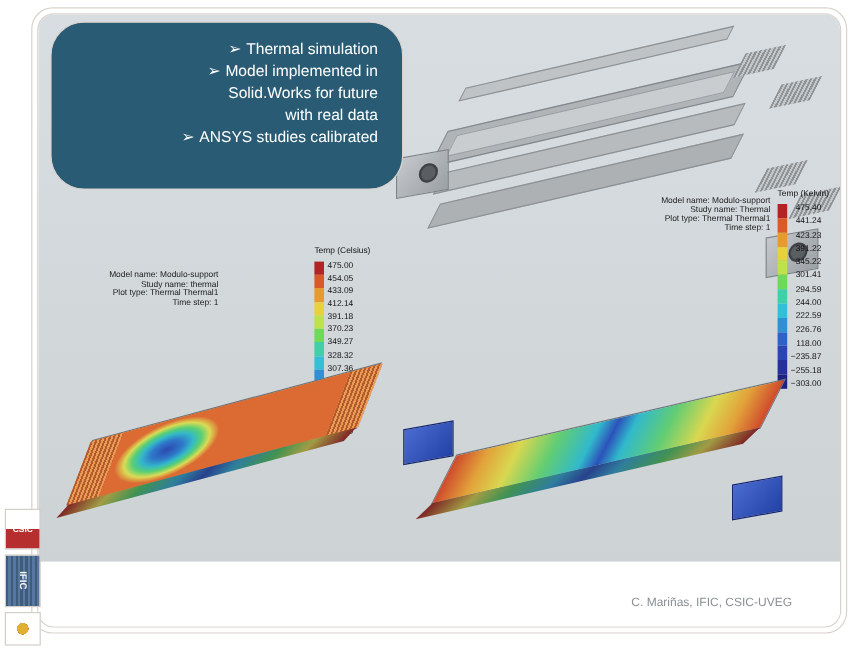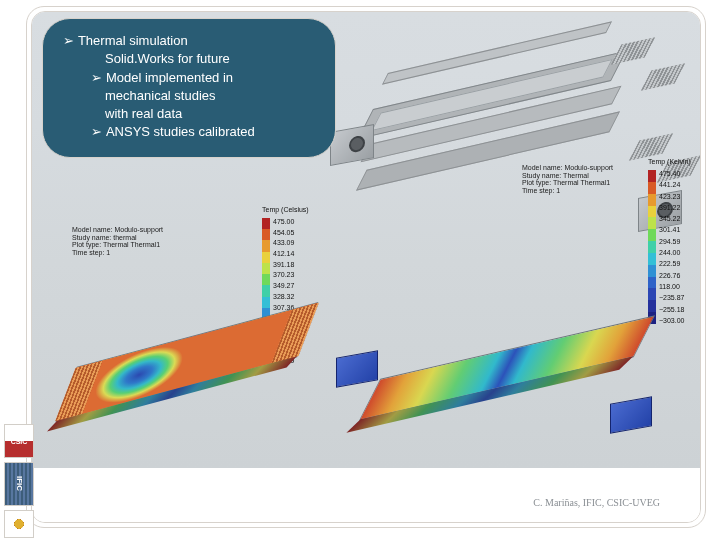--- a/index.html
+++ b/index.html
@@ -22,20 +22,21 @@
     border: 1px solid #d7d2cc;
     border-radius: 18px;
     background: #fff;
   }
   .panel-inner {
     position: absolute;
     left: 4px; top: 4px; right: 4px; bottom: 4px;
     border: 1px solid #d7d2cc;
     border-radius: 14px;
     overflow: hidden;
+    text-align: right;
   }
 
   
   .viewport {
     position: absolute;
     left: 0; top: 0;
     width: 100%;
     height: 456px;
     background: linear-gradient(180deg, #d8dde1 0%, #d6dbdf 25%, #d2d7da 55%, #cdd2d5 100%);
   }
@@ -65,21 +66,20 @@
   .callout .lvl2 { display: block; padding-left: 28px; margin-top: 2px; }
   .bullet { font-family: Arial, sans-serif; margin-right: 4px; }
 
   
   .attrib {
     position: absolute;
     right: 40px;
     bottom: 14px;
     font-size: 10px;
     color: #8a8f94;
-    font-family: Liberation Serif, serif;
   }
 
   
   .logo {
     position: absolute;
     left: 4px;
     width: 30px;
     height: 34px;
     border: 1px solid #d2cec8;
     background: #fff;
@@ -329,23 +329,22 @@
         </div>
         <div class="blueblock bb1"></div>
         <div class="blueblock bb2"></div>
 
       </div>
 
       <div class="viewport-bottom"></div>
 
       <div class="callout">
         <span class="lvl1"><span class="bullet">➢</span><span>Thermal simulation</span></span>
+        <span class="lvl2"><span class="bullet">➢</span><span>Model implemented in</span></span>
         <span class="lvl2" style="padding-left:42px">Solid.Works for future</span>
-        <span class="lvl2"><span class="bullet">➢</span><span>Model implemented in</span></span>
-        <span class="lvl2" style="padding-left:42px">mechanical studies</span>
         <span class="lvl2" style="padding-left:42px">with real data</span>
         <span class="lvl2"><span class="bullet">➢</span><span>ANSYS studies calibrated</span></span>
       </div>
 
       <div class="attrib">C. Mariñas, IFIC, CSIC-UVEG</div>
 
     </div>
   </div>
 
   <div class="logo csic">

